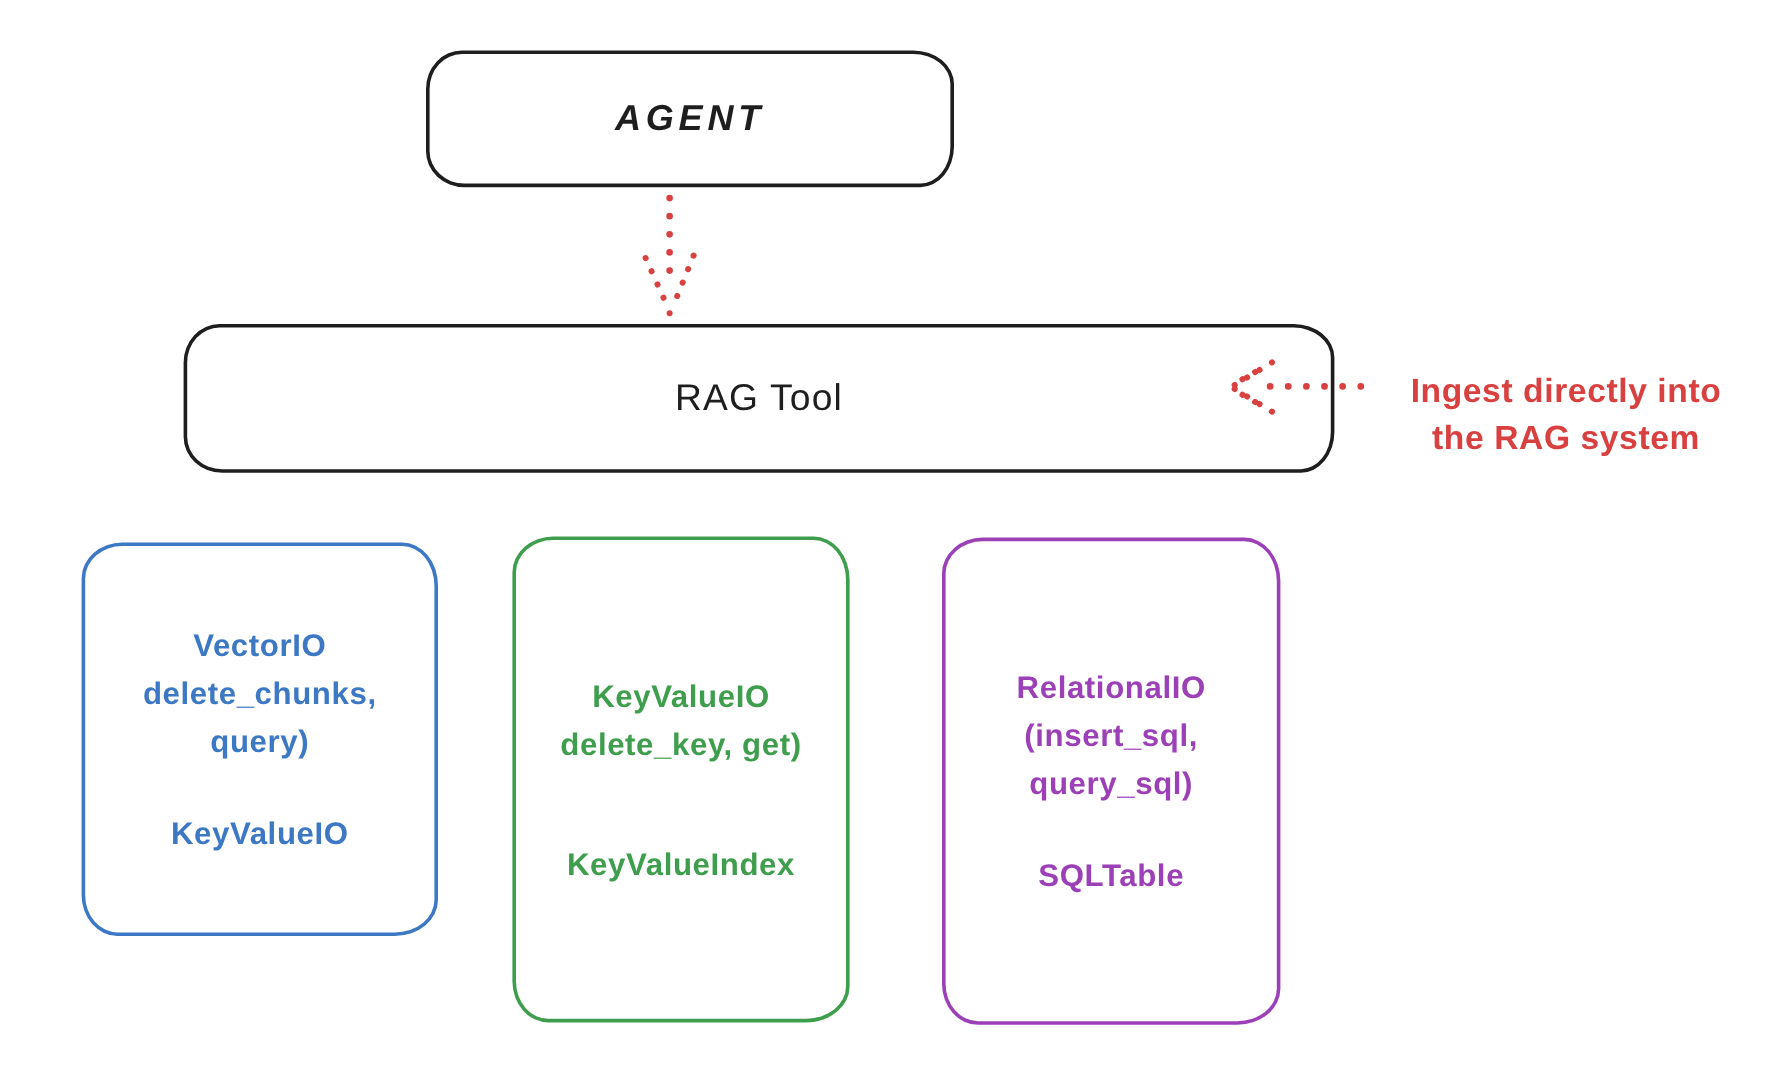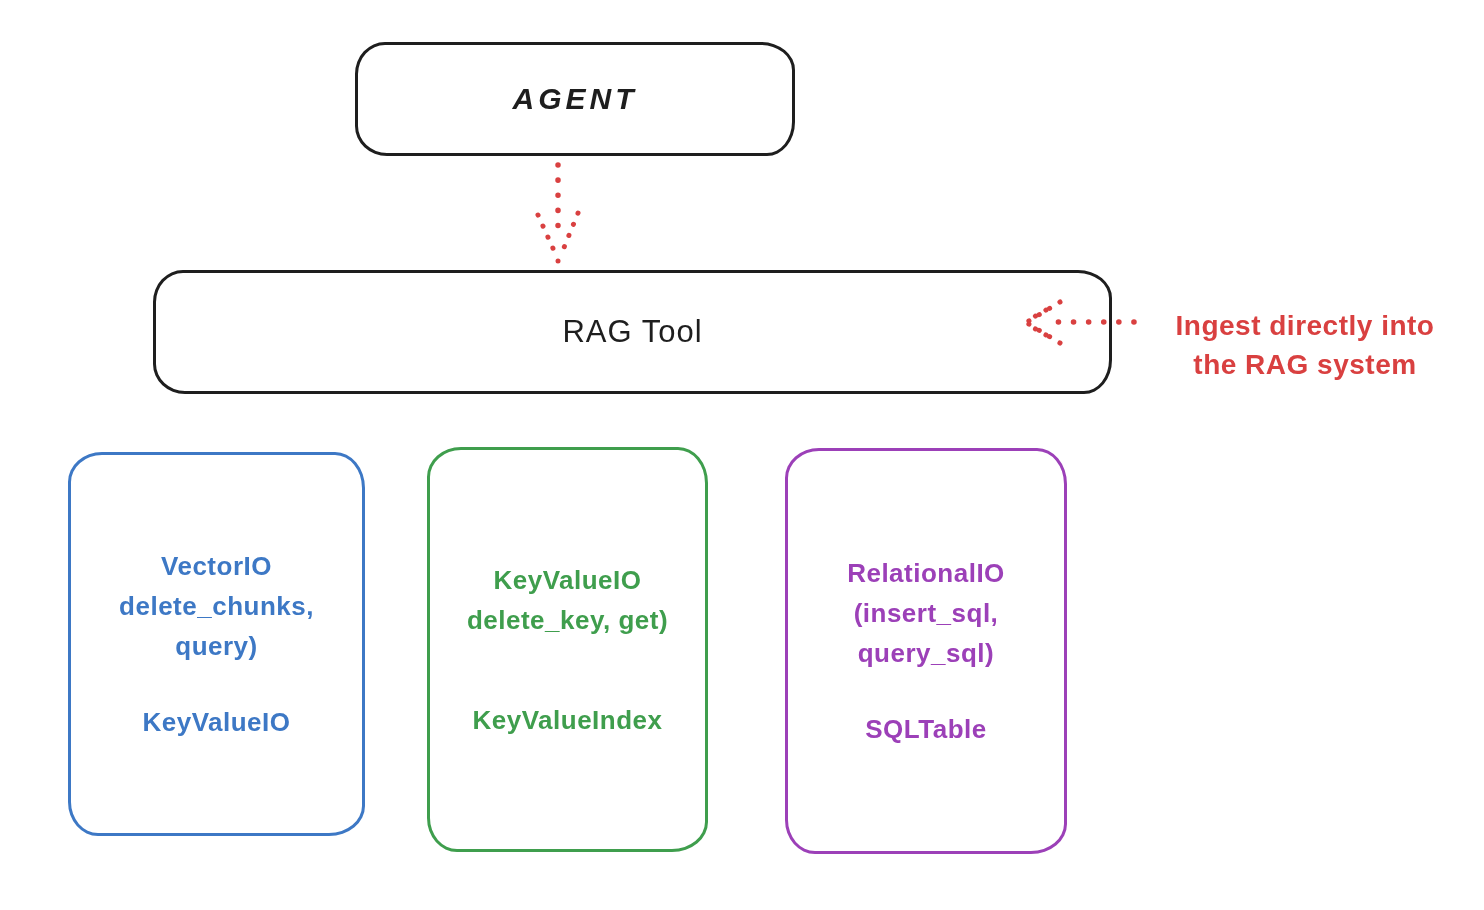--- a/index.html
+++ b/index.html
@@ -54,21 +54,21 @@
   .sub-box {
     border-radius: 34px 30px 36px 30px / 30px 36px 30px 34px;
     flex-direction: column;
     font-size: 26px;
     font-weight: bold;
     line-height: 40px;
     letter-spacing: 0.5px;
   }
   .sub-box .idx { margin-top: 36px; }
   .sub-box.blue {
-    left: 68px; top: 452px; width: 297px; height: 384px;
+    left: 68px; top: 452px; width: 297px; height: 328px;
     border: 3px solid var(--blue); color: var(--blue);
   }
   .sub-box.green {
     left: 427px; top: 447px; width: 281px; height: 405px;
     border: 3px solid var(--green); color: var(--green); gap: 24px;
   }
   .sub-box.purple {
     left: 785px; top: 448px; width: 282px; height: 406px;
     border: 3px solid var(--purple); color: var(--purple);
   }

